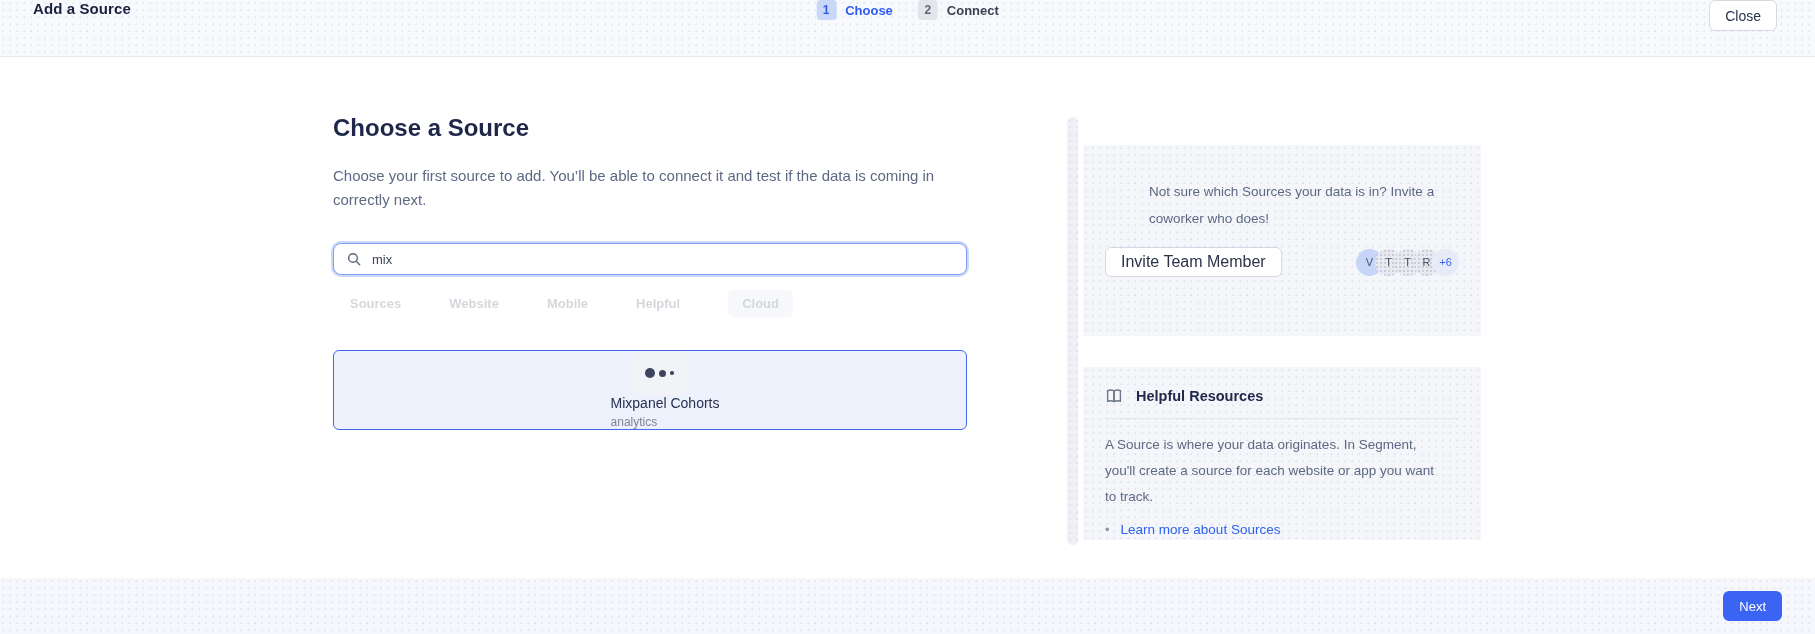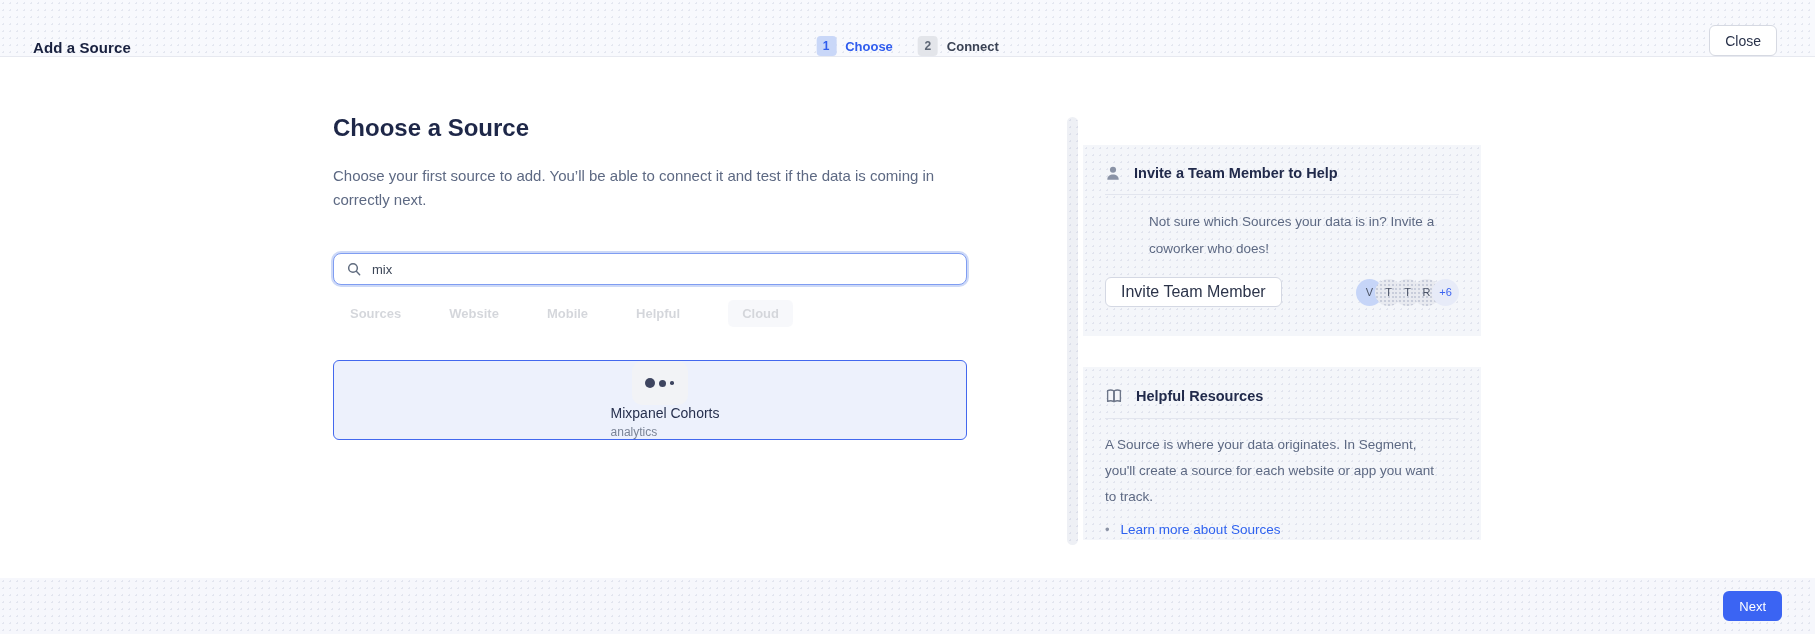--- a/index.html
+++ b/index.html
@@ -14,21 +14,21 @@
     background-size: 7px 7px;
   }
 
   
   header.topbar {
     position: relative;
     height: 57px;
     background-color: #f8f9fd;
     border-bottom: 1px solid #e7e9f0;
     display: flex;
-    align-items: flex-end;
+    align-items: flex-start;
     padding: 0 38px 0 33px;
   }
   .modal-title { font-size: 15px; font-weight: 700; color: #19213f; letter-spacing: .1px; }
   .stepper {
     position: absolute;
     left: 50%;
     transform: translateX(-50%);
     display: flex;
     align-items: center;
     gap: 25px;
@@ -64,21 +64,21 @@
   .content { position: absolute; left: 333px; top: 0; width: 634px; }
   h1.page-heading { margin-top: 57px; font-size: 24px; font-weight: 700; color: #1e2748; }
   .page-desc {
     margin-top: 22px;
     width: 620px;
     font-size: 15px;
     line-height: 24px;
     color: #5d6983;
   }
   .search-box {
-    margin-top: 41px;
+    margin-top: 31px;
     height: 32px;
     width: 634px;
     background: #ffffff;
     border: 1px solid #7f9df2;
     border-radius: 8px;
     box-shadow: 0 0 0 2px #cdd9f7;
     display: flex;
     align-items: center;
     gap: 10px;
     padding: 13px 12px;
@@ -280,27 +280,20 @@
       <div class="card-text">
         <div class="card-title">Mixpanel Cohorts</div>
         <div class="card-sub">analytics</div>
       </div>
     </div>
   </div>
 
   <div class="scroll-track dotted"></div>
 
   <aside class="panel invite dotted">
-    <div class="panel-head">
-      <svg width="16" height="16" viewBox="0 0 24 24" fill="#8a93a6">
-        <circle cx="12" cy="7.2" r="4.6"></circle>
-        <path d="M3.5 21.5c0-4.6 3.8-7.3 8.5-7.3s8.5 2.7 8.5 7.3v.5h-17z"></path>
-      </svg>
-      <span class="panel-title">Invite a Team Member to Help</span>
-    </div>
     <p class="panel-body">Not sure which Sources your data is in? Invite a coworker who does!</p>
     <div class="invite-actions">
       <button class="invite-btn">Invite Team Member</button>
       <div class="avatars">
         <span class="avatar blue">V</span>
         <span class="avatar gray">T</span>
         <span class="avatar gray">T</span>
         <span class="avatar gray">R</span>
         <span class="avatar lavender">+6</span>
       </div>

